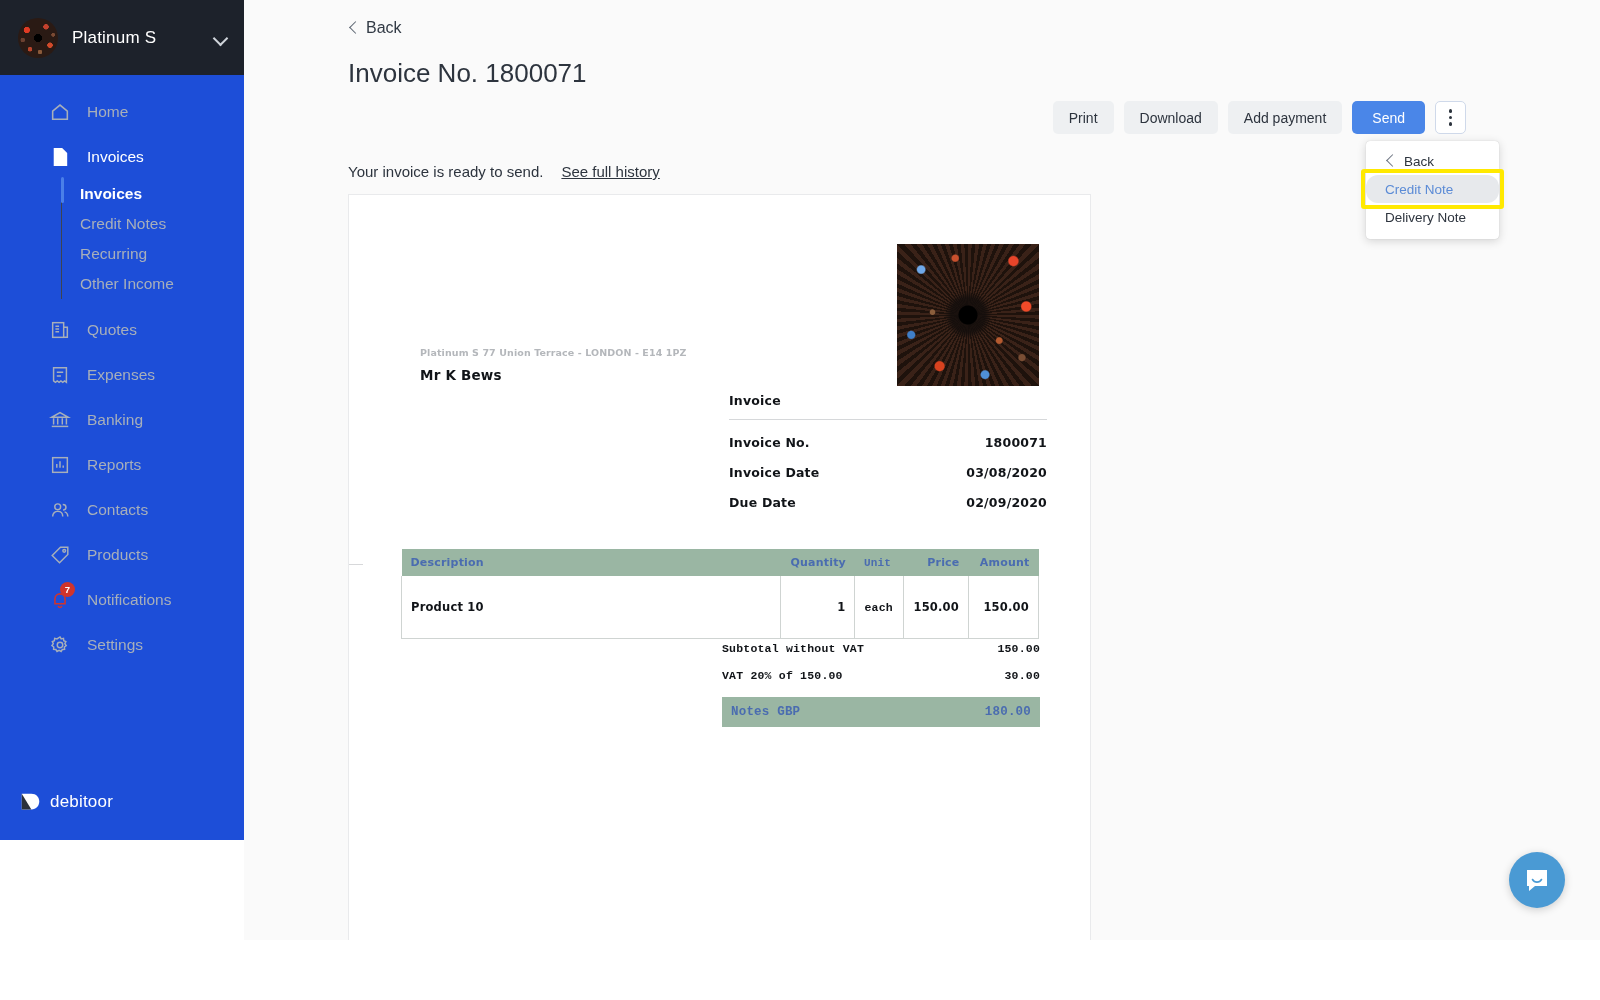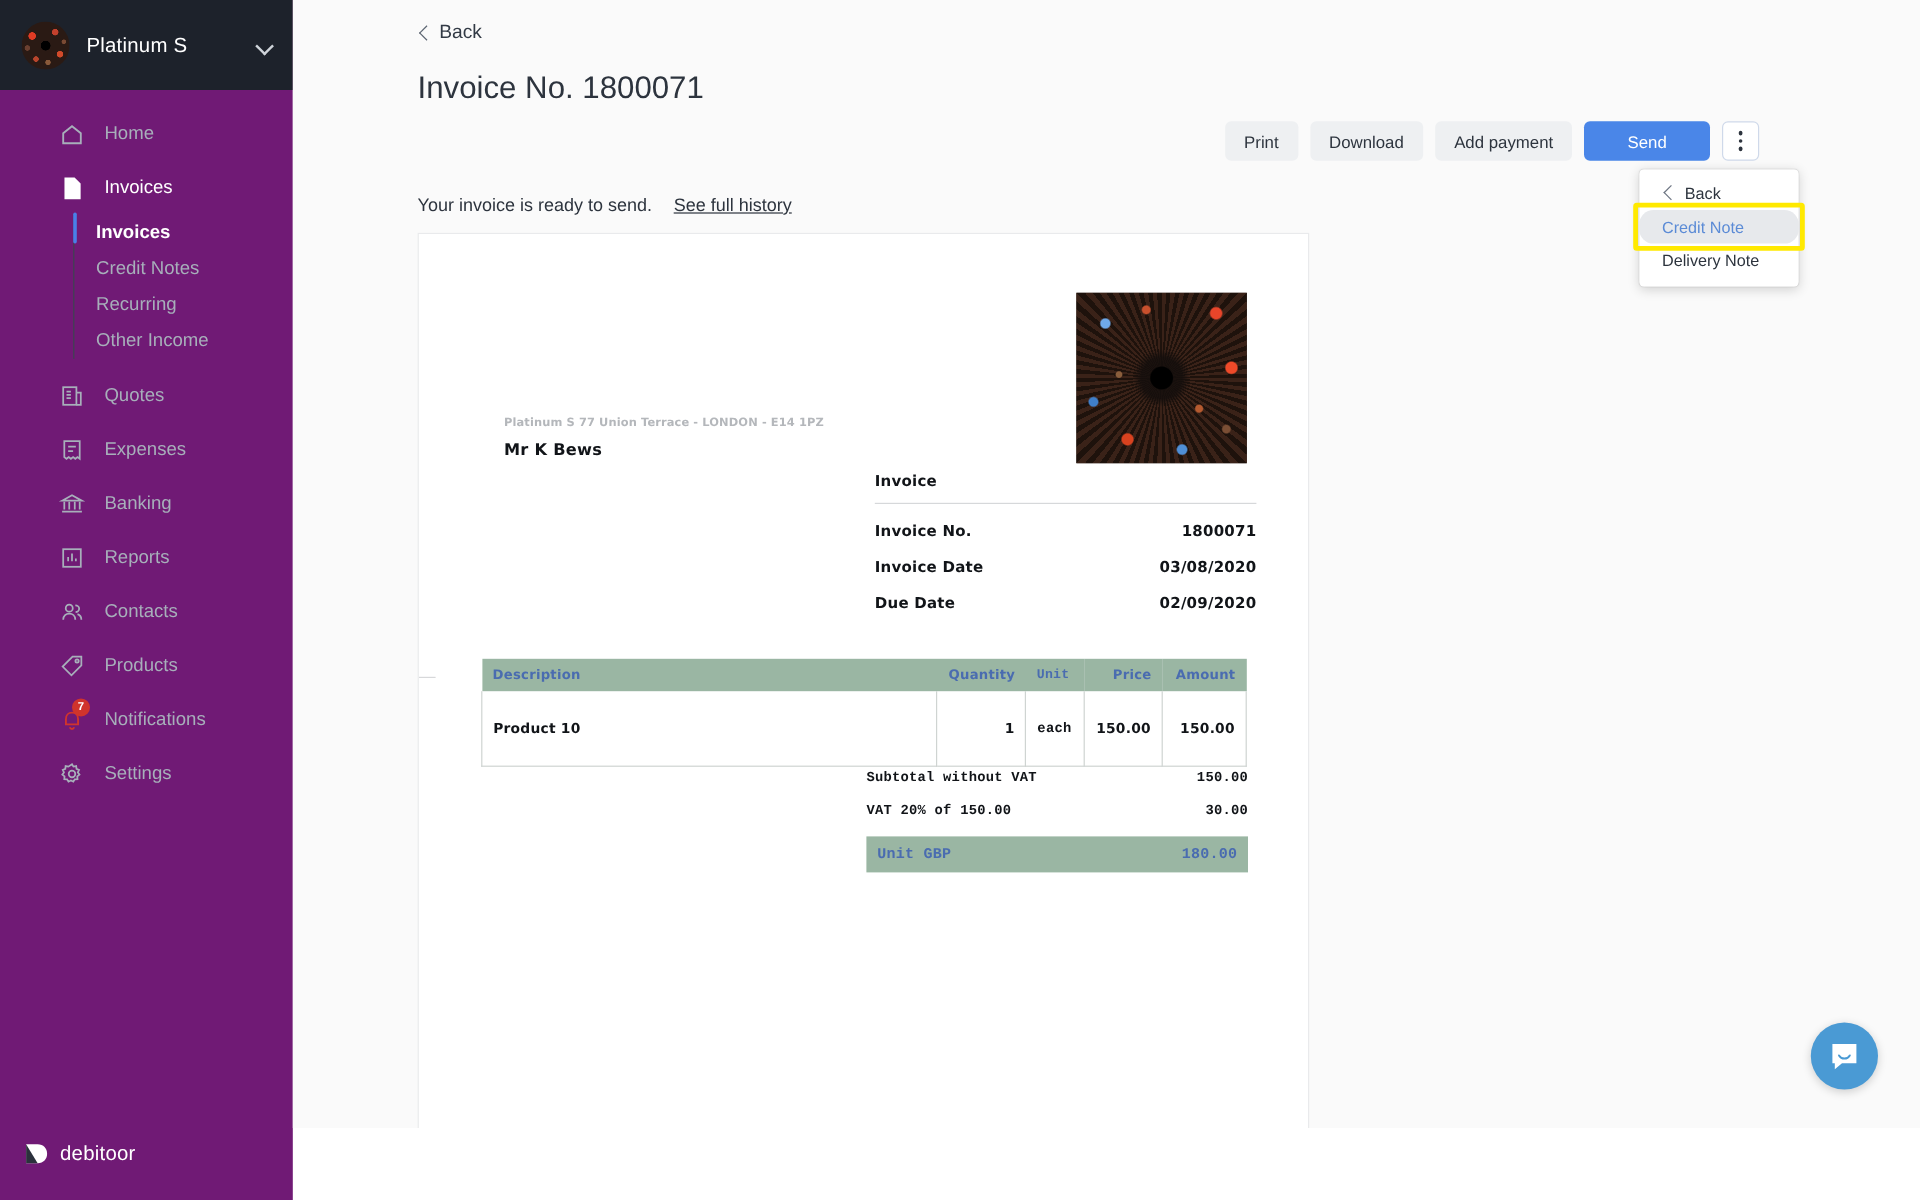--- a/index.html
+++ b/index.html
@@ -6,22 +6,22 @@
   html, body {
     width: 1600px; height: 1000px;
     overflow: hidden;
     font-family: "Liberation Sans", sans-serif;
     background: #ffffff;
   }
   #app { position: relative; width: 1600px; height: 1000px; display: flex; }
 
   
   .sidebar {
-    width: 244px; height: 1000px;
-    background: #701a75;
+    width: 244px; height: 840px;
+    background: #1d4ed8;
     flex: 0 0 244px;
     position: relative;
     color: #c7ccd4;
   }
   .sb-account {
     height: 75px;
     background: #1d222b;
     display: flex; align-items: center;
     padding: 0 16px 0 18px;
     gap: 14px;
@@ -132,21 +132,21 @@
     display: flex; align-items: center; gap: 10px;
   }
   .btn {
     height: 33px; border-radius: 5px;
     background: #eef0f2; color: #2d343e;
     font-size: 14px; border: none;
     padding: 0 16px; cursor: pointer;
     font-family: "Liberation Sans", sans-serif;
     display: flex; align-items: center;
   }
-  .btn.primary { background: #4a86e8; color: #ffffff; padding: 0 36px; }
+  .btn.primary { background: #4a86e8; color: #ffffff; padding: 0 20px; }
   .btn.kebab {
     width: 31px; padding: 0; justify-content: center;
     background: #ffffff; border: 1px solid #cfd9ea;
   }
   .kebab-dots { display: flex; flex-direction: column; gap: 3px; }
   .kebab-dots i { width: 3.5px; height: 3.5px; border-radius: 50%; background: #2d343e; display:block; }
 
   
   .dropdown {
     position: absolute; right: 101px; top: 141px;
@@ -512,21 +512,21 @@
         <div class="totals">
           <div class="tot-row">
             <span>Subtotal without VAT</span>
             <span>150.00</span>
           </div>
           <div class="tot-row">
             <span>VAT 20% of 150.00</span>
             <span>30.00</span>
           </div>
           <div class="tot-grand">
-            <span>Unit GBP</span>
+            <span>Notes GBP</span>
             <span>180.00</span>
           </div>
         </div>
       </div>
     </section>
 
     <div class="chat-fab">
       <svg width="28" height="28" viewBox="0 0 28 28">
         <path d="M4 4 H24 V20 H12 L6 25 V20 H4 Z" fill="#ffffff"></path>
         <path d="M9.5 13.5 C11.5 17 16.5 17 18.5 13.5" stroke="#4a9ad4" stroke-width="1.6" fill="none" stroke-linecap="round"></path>

